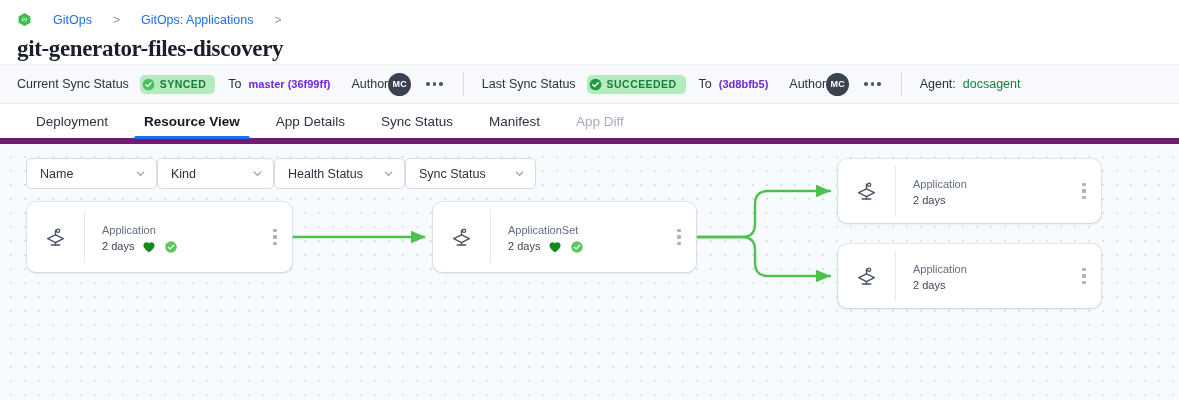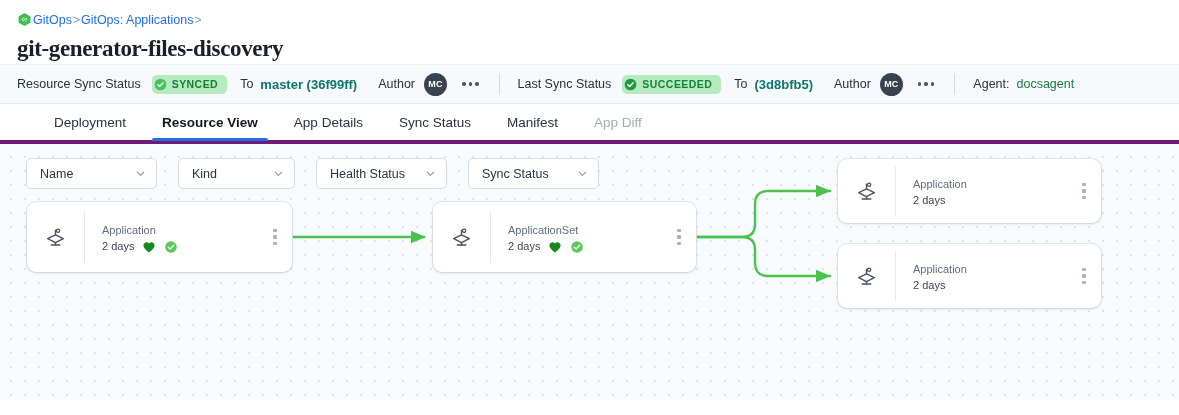--- a/index.html
+++ b/index.html
@@ -10,21 +10,21 @@
     overflow: hidden;
     background: #ffffff;
     font-family: "Liberation Sans", sans-serif;
     -webkit-font-smoothing: antialiased;
   }
 
   
   .breadcrumb {
     display: flex;
     align-items: center;
-    gap: 1px;
+    gap: 21px;
     padding: 11px 0 0 17px;
     height: 28px;
     font-size: 12.5px;
   }
   .gitops-hex { width: 15px; height: 15px; flex: 0 0 auto; display: block; }
   .crumb-link {
     color: #1f6feb;
     text-decoration: none;
     font-size: 12.5px;
     white-space: nowrap;
@@ -71,37 +71,36 @@
     font-size: 10.5px;
     font-weight: bold;
     letter-spacing: 0.45px;
   }
   .badge.synced { background: #b6ebc0; color: #177d33; }
   .badge.succeeded { background: #b6ebc0; color: #1a7f37; }
   .badge-check { width: 13px; height: 13px; display: block; flex: 0 0 auto; }
   .st-to { margin-left: 13px; color: #29313f; font-size: 12.5px; }
   .st-rev {
     margin-left: 7px;
-    color: #0f766e;
+    color: #6d28d9;
     font-weight: bold;
-    font-size: 13px;
+    font-size: 11px;
     text-decoration: none;
   }
   .st-author { margin-left: 21px; color: #29313f; font-size: 12.5px; }
   .avatar {
     width: 23px; height: 23px;
     border-radius: 50%;
     background: #3a4252;
     color: #ffffff;
     font-size: 9px;
     font-weight: bold;
     display: inline-flex;
     align-items: center;
     justify-content: center;
-    margin-left: 9px;
     letter-spacing: 0.2px;
     text-align: center;
   }
   .dots-h {
     display: inline-flex;
     align-items: center;
     gap: 3px;
     margin-left: 13px;
     padding: 4px 2px;
   }
@@ -119,22 +118,22 @@
     flex: 0 0 auto;
   }
   .agent-txt { color: #29313f; font-size: 12.5px; }
   .agent-val { color: #15803d; font-size: 12.5px; margin-left: 7px; }
 
   
   .tabs {
     display: flex;
     align-items: stretch;
     height: 40px;
-    border-bottom: 4px solid #701a75;
-    padding-left: 36px;
+    border-bottom: 6px solid #701a75;
+    padding-left: 18px;
     background: #ffffff;
   }
   .tab {
     display: flex;
     align-items: center;
     padding: 0 18px;
     font-size: 13.5px;
     color: #2b3342;
     cursor: pointer;
     position: relative;
@@ -159,21 +158,20 @@
     background-size: 14px 14px;
     background-position: 4px 6px;
     overflow: hidden;
   }
 
   
   .filters {
     position: absolute;
     top: 14px; left: 26px;
     display: flex;
-    gap: 21px;
     z-index: 4;
   }
   .filter {
     display: flex;
     align-items: center;
     justify-content: space-between;
     height: 31px;
     background: #ffffff;
     border: 1px solid #d6dce6;
     border-radius: 5px;
@@ -290,21 +288,21 @@
   <a class="crumb-link" href="#">GitOps</a>
   <span class="crumb-sep">&gt;</span>
   <a class="crumb-link" href="#">GitOps: Applications</a>
   <span class="crumb-sep">&gt;</span>
 </div>
 
 <div class="page-title">git-generator-files-discovery</div>
 
 <div class="status-strip">
 
-  <span class="st-label">Resource Sync Status</span>
+  <span class="st-label">Current Sync Status</span>
 
   <span class="badge synced">
     <svg class="badge-check" viewBox="0 0 16 16">
       <circle cx="8" cy="8" r="7.2" fill="#4cbf63"></circle>
       <path d="M4.7 8.2l2.2 2.2 4.4-4.5" stroke="#e6f9ea" stroke-width="1.7" fill="none" stroke-linecap="round" stroke-linejoin="round"></path>
     </svg>
     <span>SYNCED</span>
   </span>
 
   <span class="st-to">To</span>

